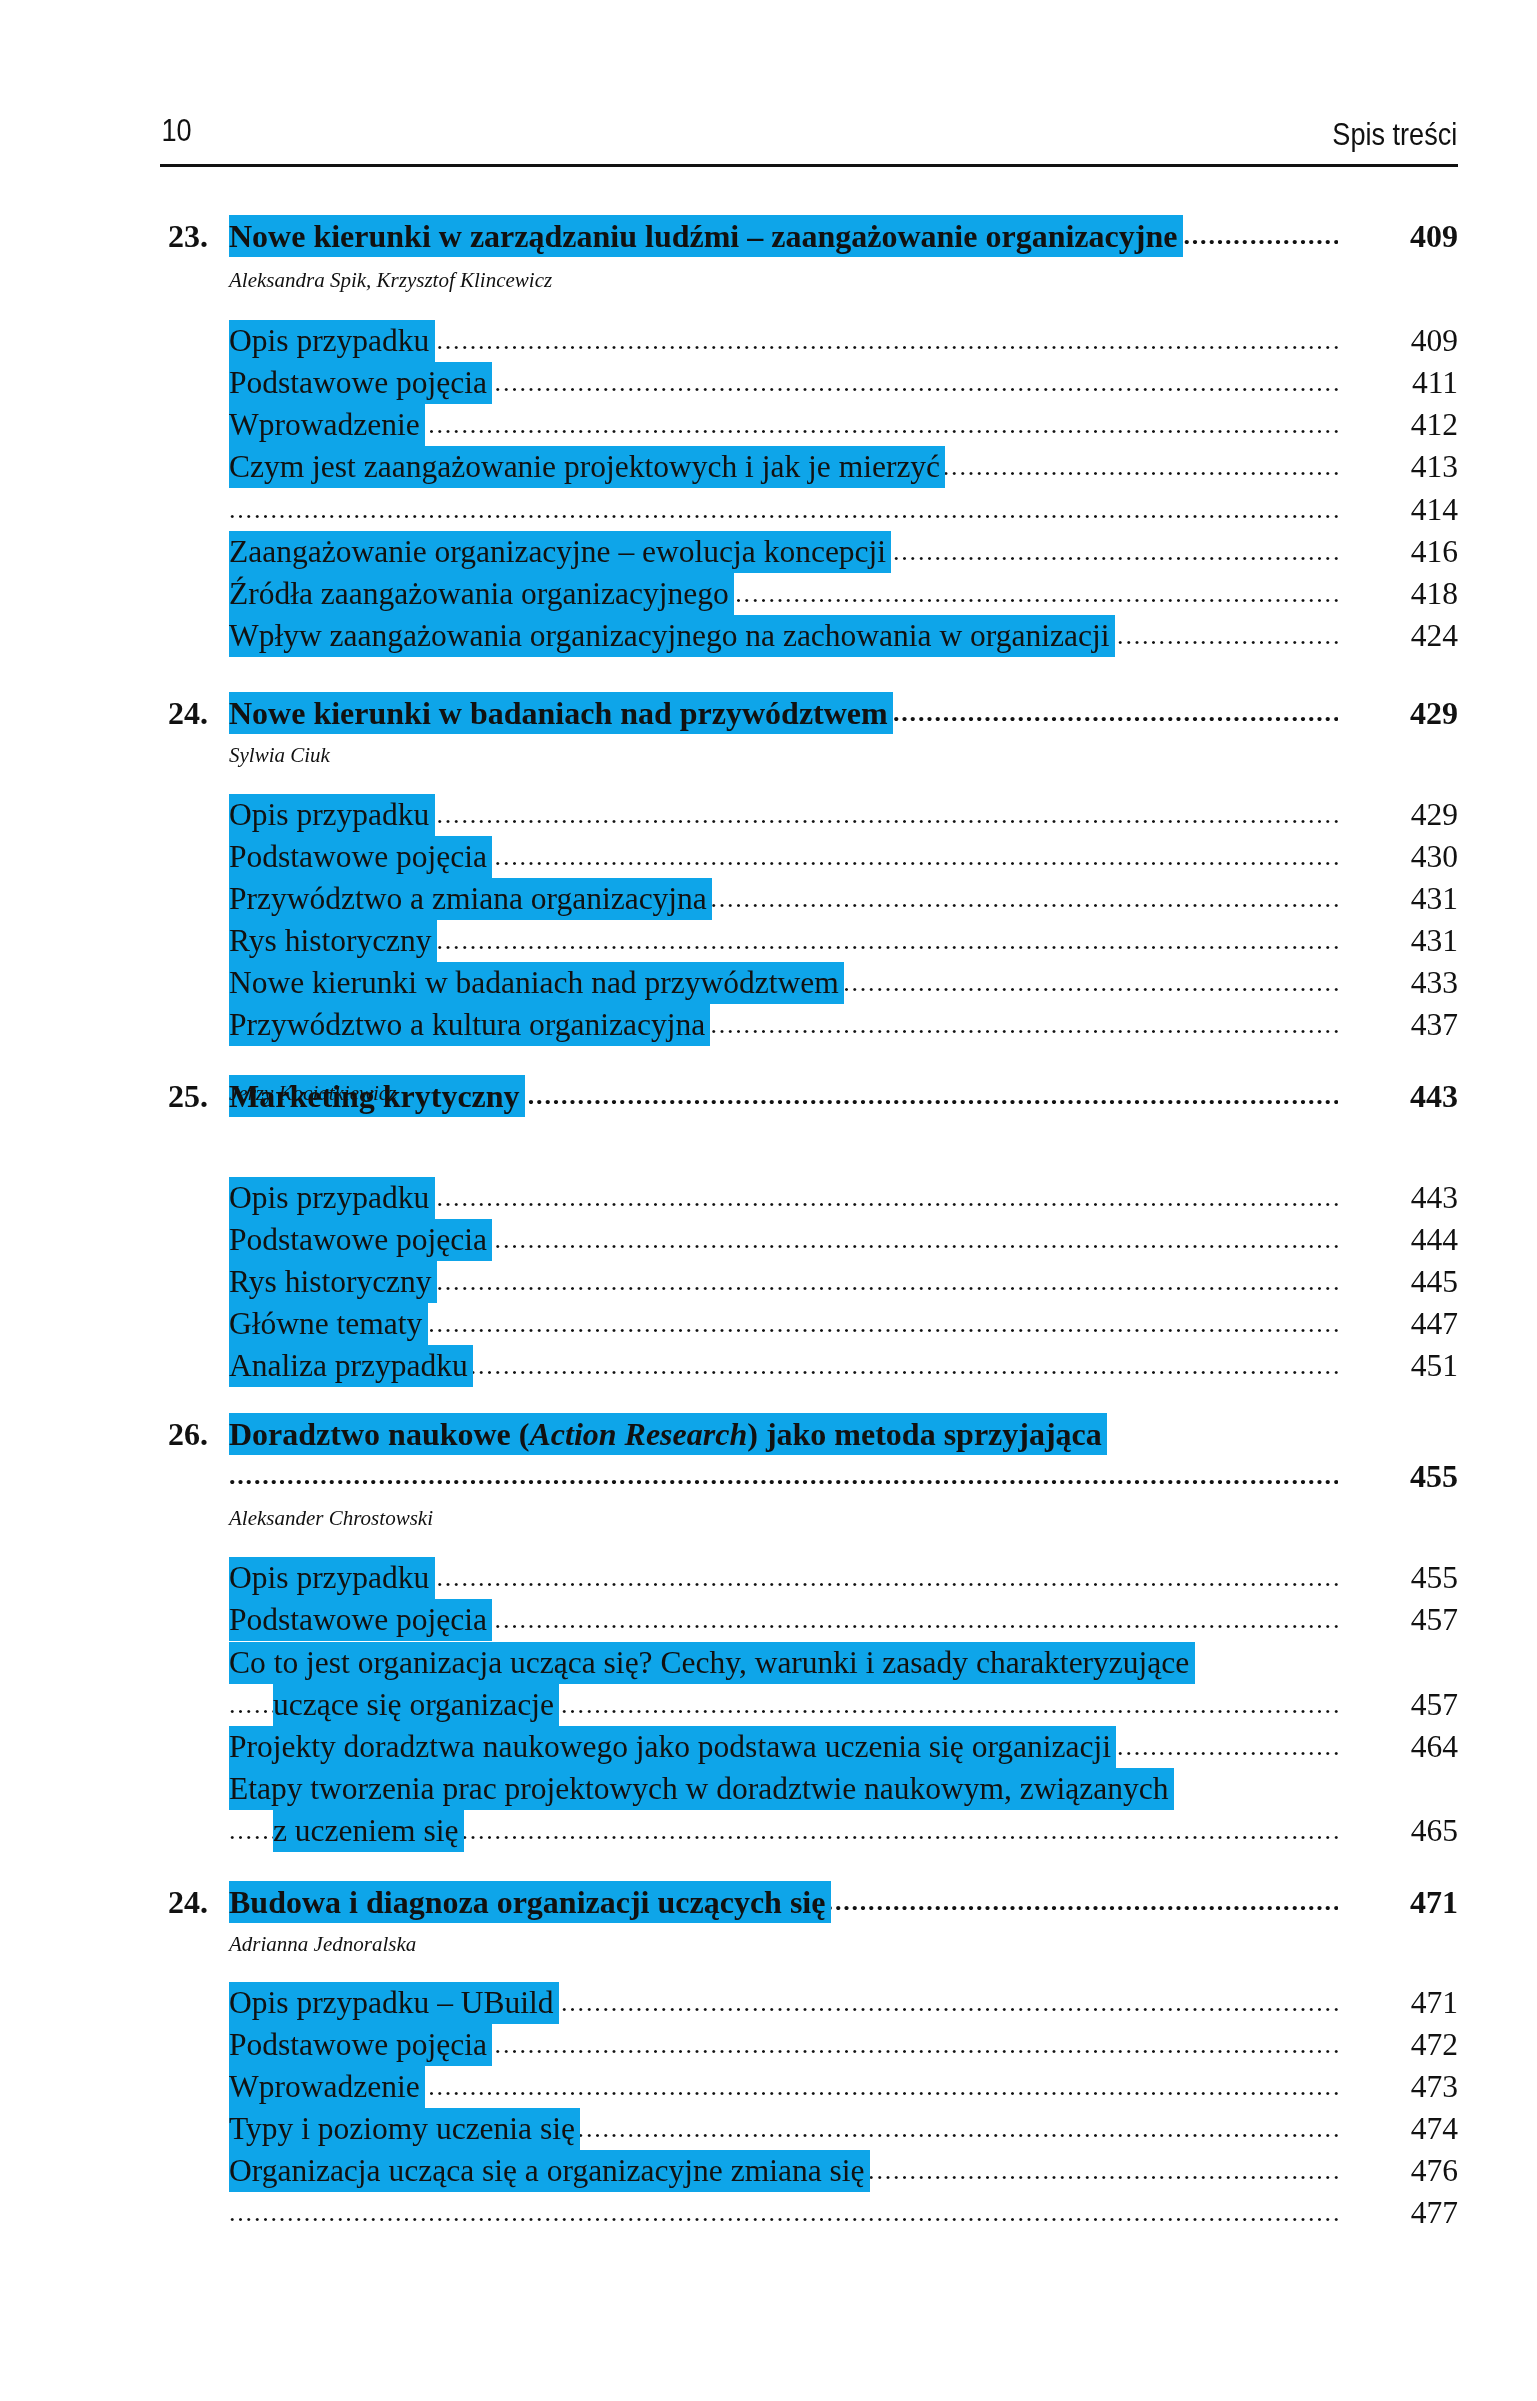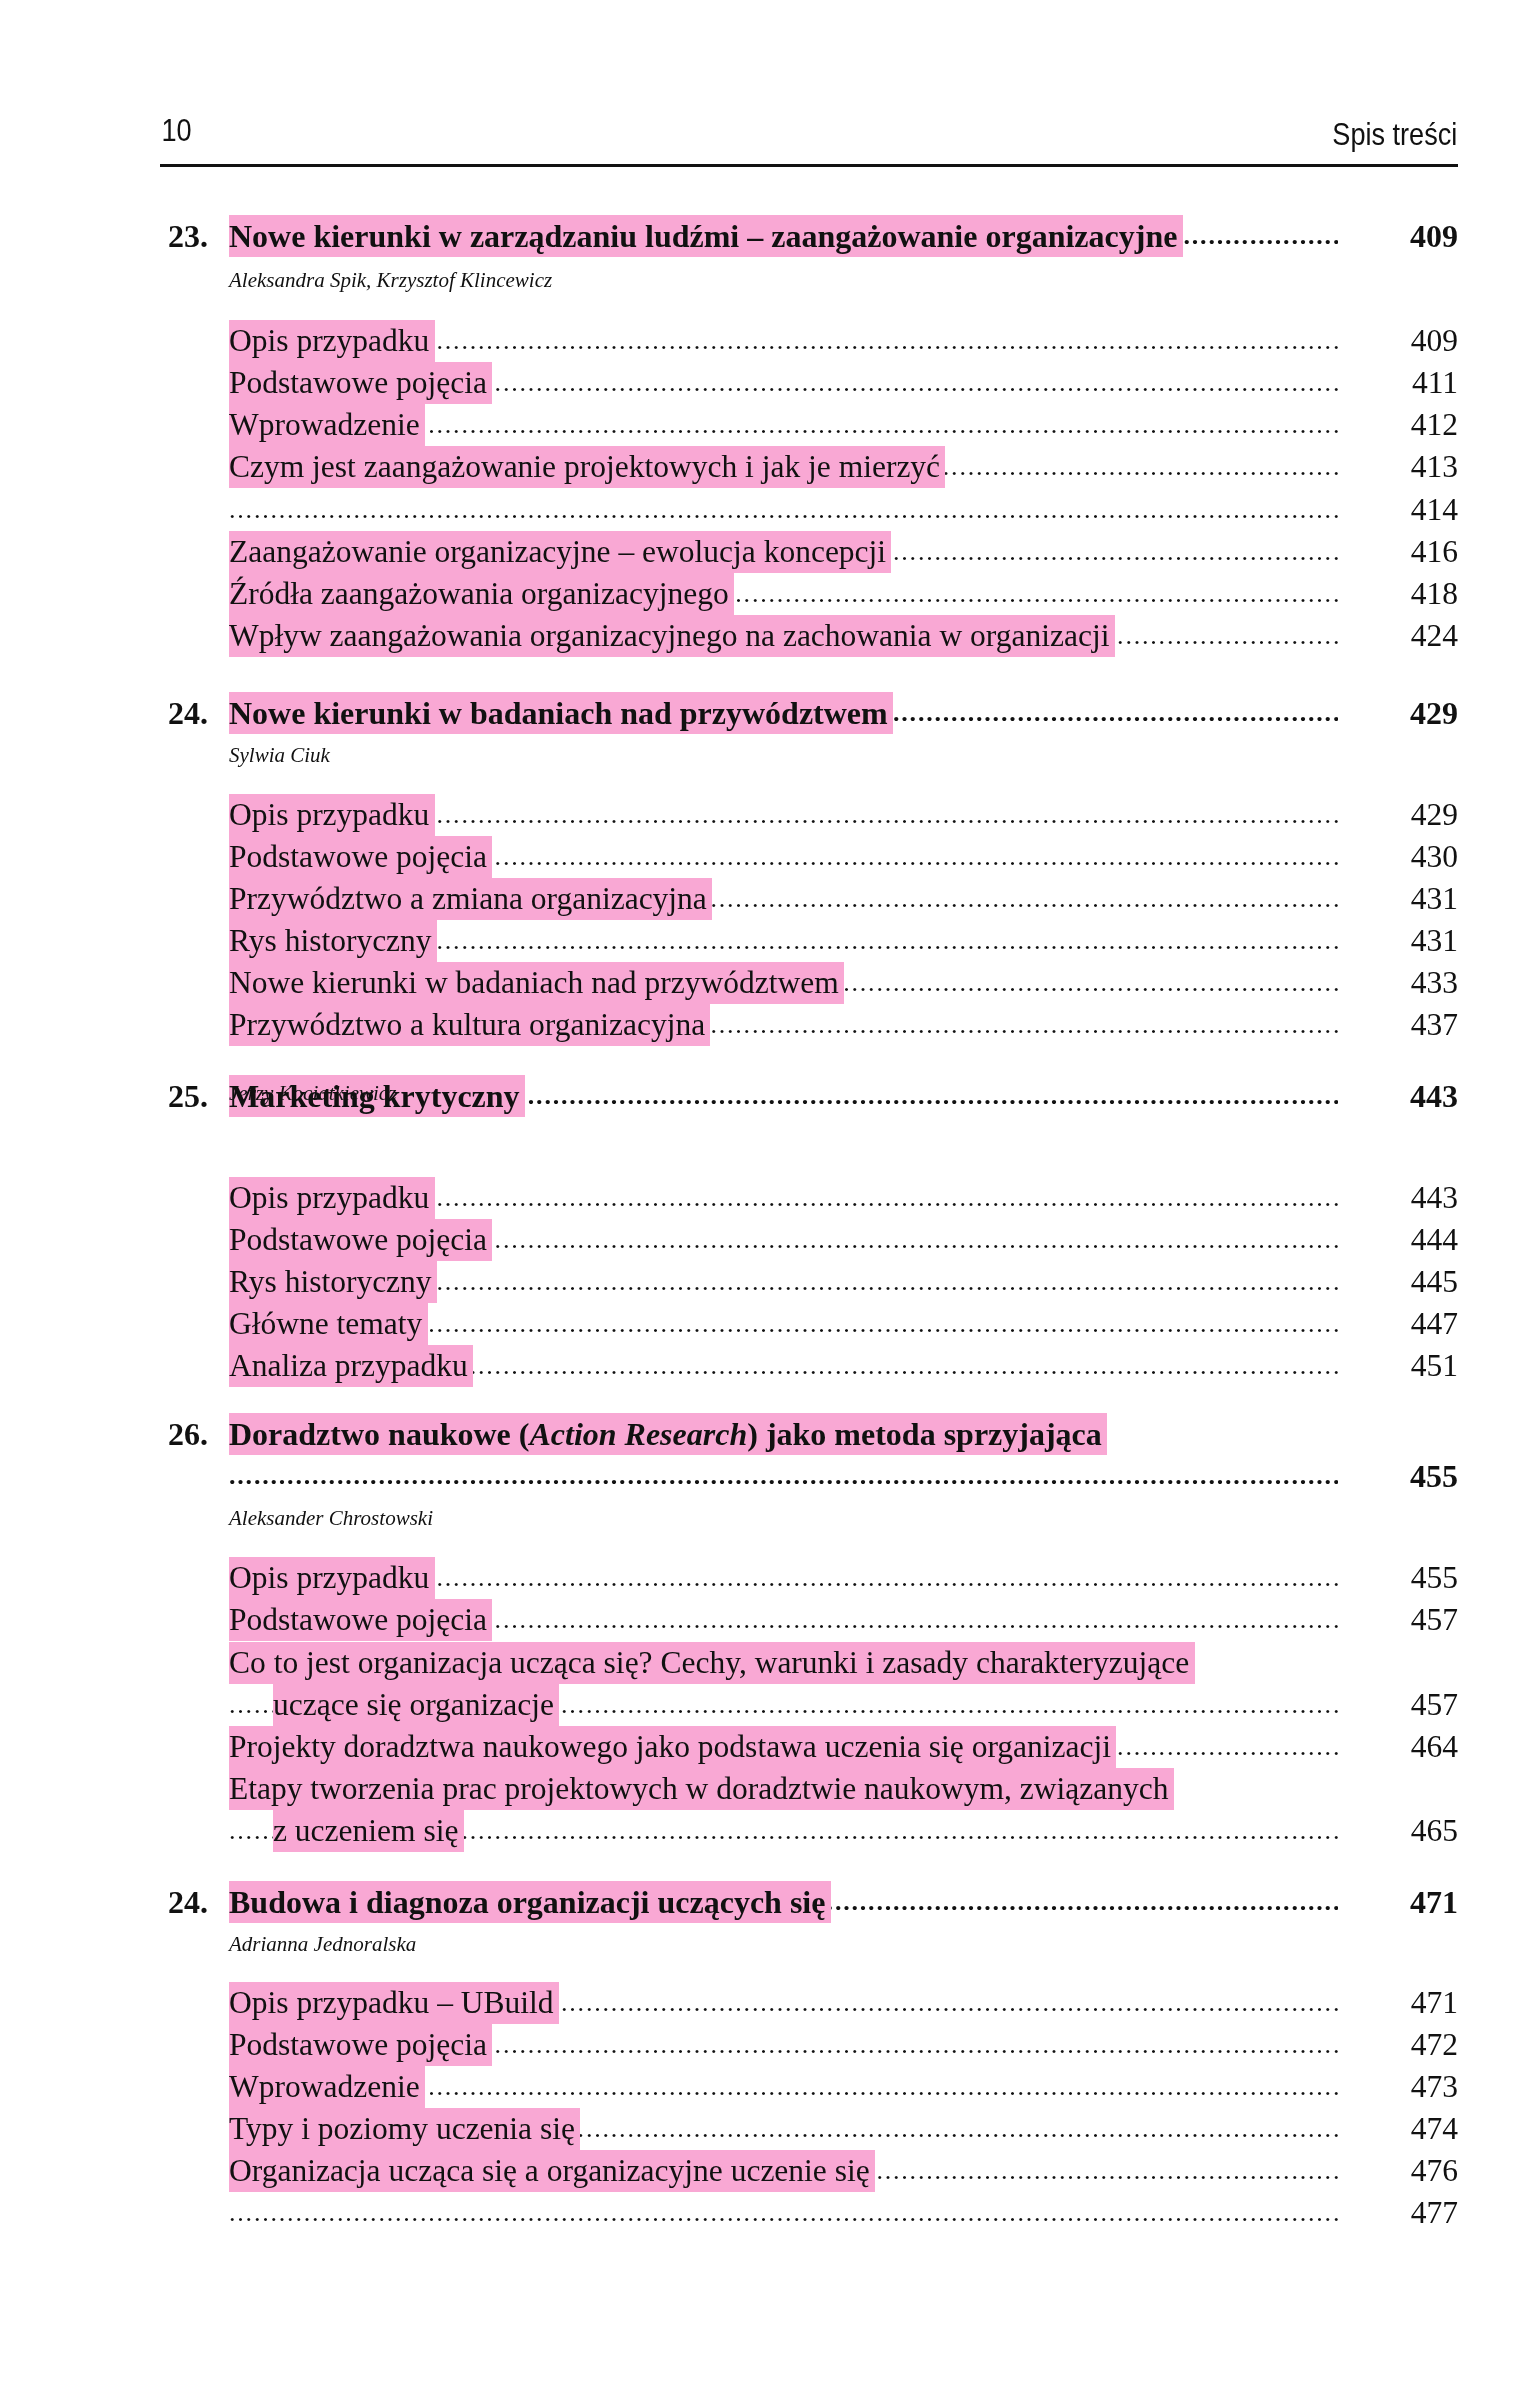--- a/index.html
+++ b/index.html
@@ -4,21 +4,21 @@
 <style>
   html, body { margin:0; padding:0; background:#ffffff; }
   body { width:1537px; height:2401px; position:relative; overflow:hidden; color:#111; }
   .page { position:absolute; left:0; top:0; width:1537px; height:2401px; }
   .running-head { position:absolute; left:160px; right:80px; top:112px; height:44px;
     font-family:"Liberation Sans", "DejaVu Sans", sans-serif; font-size:31.5px; transform:scaleX(0.86); transform-origin:left; }
   .rh-left { position:absolute; left:1.8px; top:0; }
   .rule { position:absolute; left:160px; width:1298px; top:164px; height:2.6px; background:#111; }
   .toc { position:absolute; left:0; top:0; width:1537px; font-family:"Liberation Serif", "DejaVu Serif", serif; }
   .row { position:absolute; left:229px; width:1229px; height:42px; font-size:31.5px; line-height:42px; white-space:nowrap; }
-  .row .label { position:absolute; left:0; top:0; background:#f9a8d4; padding-right:5.3px; }
+  .row .label { position:absolute; left:0; top:0; background:#0ea5e9; padding-right:5.3px; }
   .row .dots { position:absolute; left:0; right:120px; top:0; overflow:hidden; letter-spacing:1.8px; font-size:26px; }
   .row .page-num { position:absolute; right:0; top:0; text-align:right; }
   .row.indent .label { left:44px; }
   .chapter { font-weight:bold; font-size:32px; }
   .chapter .num { position:absolute; left:-61px; top:0; font-weight:bold; }
   .author { position:absolute; left:229px; font-style:italic; font-size:21px; line-height:42px; font-family:"Liberation Serif", "DejaVu Serif", serif; }
   .em-it { font-style:italic; }
 </style>
 </head>
 <body>
@@ -219,21 +219,21 @@
       <span class="label">Wprowadzenie</span>
       <span class="page-num">473</span>
     </div>
     <div class="row" style="top:2108px;">
       <span class="dots">......................................................................................................................................................................................................................................................................................</span>
       <span class="label">Typy i poziomy uczenia się</span>
       <span class="page-num">474</span>
     </div>
     <div class="row" style="top:2150px;">
       <span class="dots">......................................................................................................................................................................................................................................................................................</span>
-      <span class="label">Organizacja ucząca się a organizacyjne uczenie się</span>
+      <span class="label">Organizacja ucząca się a organizacyjne zmiana się</span>
       <span class="page-num">476</span>
     </div>
     <div class="row" style="top:2192px;">
       <span class="dots">......................................................................................................................................................................................................................................................................................</span>
       <span class="page-num">477</span>
     </div>
 
   </div>
 </div>
 

